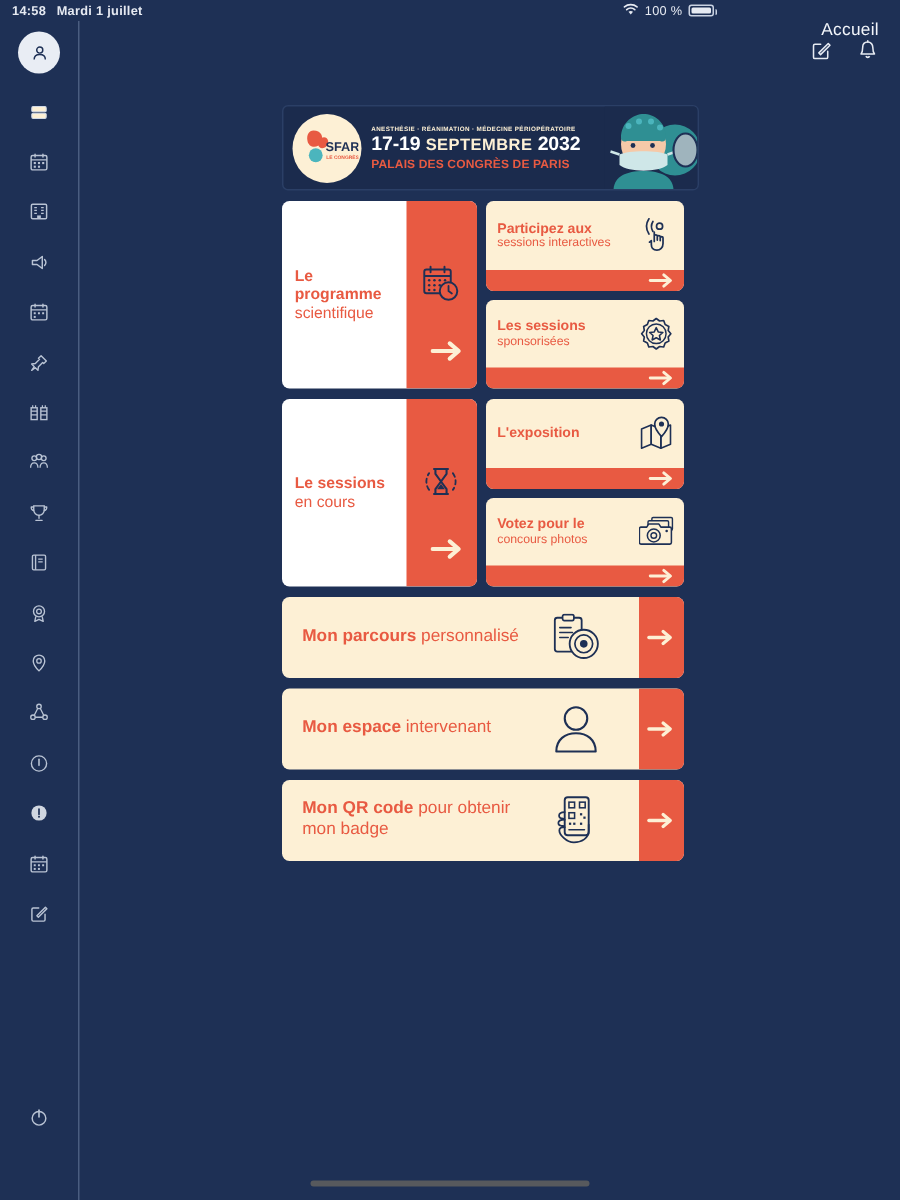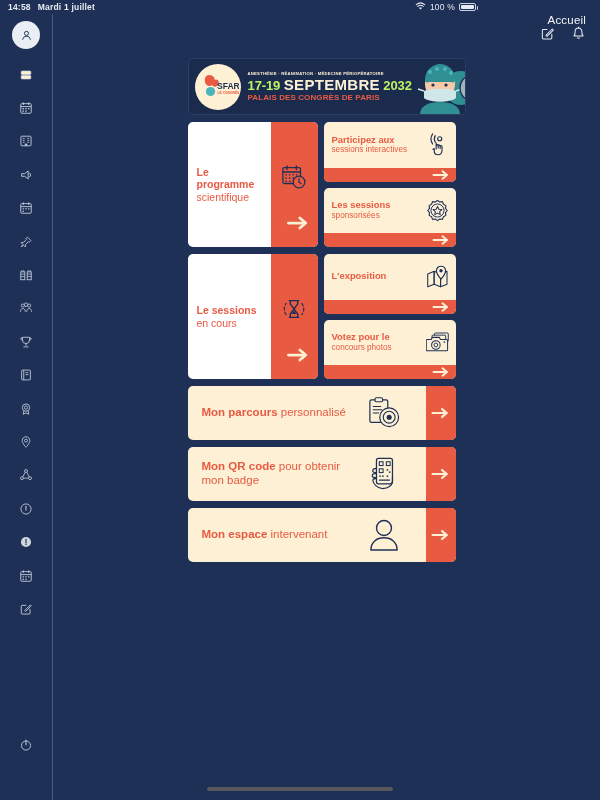--- a/index.html
+++ b/index.html
@@ -63,21 +63,21 @@
     display:flex; align-items:flex-end; padding:0 14px 0 14px;flex-direction:column;
   }
   .topbar .title{ font-size:11.5px; color:#f2f5fa; letter-spacing:.2px; }
   .topbar .tb-actions{ margin-left:auto; display:flex; align-items:center; gap:16px; }
 
   
   .content{
     position:absolute; top:46px; left:53px; width:547px; height:754px;
     overflow:hidden;
   }
-  .inner{ width:278px; margin:3px auto; padding-top:9px; }
+  .inner{ width:278px; margin:15px auto; padding-top:9px; }
 
   
   .banner{
     width:278px; height:57px; border-radius:4px; overflow:hidden;
     background:#1b2b4d; position:relative; display:flex; align-items:center;
     border:1px solid #2b3f66;
   }
   .banner .logo-circle{
     width:46px; height:46px; border-radius:50%; background:#fdf0d5;
     margin-left:6px; flex:0 0 auto; position:relative;
@@ -85,22 +85,22 @@
   }
   .banner-text{ flex:1 1 auto; padding-left:7px; padding-right:2px; }
   .bn-line1{
     font-size:4.2px; font-weight:700; color:#fdf0d5; letter-spacing:.25px;
     white-space:nowrap;
   }
   .bn-line2{
     font-size:13px; font-weight:800; color:#fdf0d5; letter-spacing:-.1px;
     line-height:1.05; white-space:nowrap; margin-top:1px;
   }
-  .bn-line2 .num{ color:#bef264; }
-  .bn-line2 .mo{ font-size:15px; letter-spacing:.3px; }
+  .bn-line2 .num{ color:#ffffff; }
+  .bn-line2 .mo{ font-size:11px; letter-spacing:.3px; }
   .bn-line3{
     font-size:8px; font-weight:800; color:#e85a42; letter-spacing:.1px;
     margin-top:1px; white-space:nowrap;
   }
   .banner-illus{
     width:62px; height:57px; flex:0 0 auto; position:relative; overflow:hidden;
   }
 
   
   .grid-row{ display:flex; gap:6px; margin-top:7px; }
@@ -634,20 +634,38 @@
       <div class="cw-strip">
         <svg width="19" height="14" viewBox="0 0 24 16">
           <path d="M2 8 H19" stroke="#fdf0d5" stroke-width="2.8" stroke-linecap="round"></path>
           <path d="M14 3 L20 8 L14 13" fill="none" stroke="#fdf0d5" stroke-width="2.8" stroke-linecap="round" stroke-linejoin="round"></path>
         </svg>
       </div>
     </div>
 
     <div class="card-wide">
       <div class="cw-body">
+        <div class="cw-title"><span class="b">Mon espace</span><span class="s"> intervenant</span></div>
+        <span class="cw-icon">
+          <svg width="30" height="32" viewBox="0 0 32 34">
+            <circle cx="16" cy="9.5" r="8" fill="none" stroke="#1e3055" stroke-width="1.5"></circle>
+            <path d="M2 33 C2 24.5 8.2 20 16 20 C23.8 20 30 24.5 30 33 Z" fill="none" stroke="#1e3055" stroke-width="1.5" stroke-linejoin="round"></path>
+          </svg>
+        </span>
+      </div>
+      <div class="cw-strip">
+        <svg width="19" height="14" viewBox="0 0 24 16">
+          <path d="M2 8 H19" stroke="#fdf0d5" stroke-width="2.8" stroke-linecap="round"></path>
+          <path d="M14 3 L20 8 L14 13" fill="none" stroke="#fdf0d5" stroke-width="2.8" stroke-linecap="round" stroke-linejoin="round"></path>
+        </svg>
+      </div>
+    </div>
+
+    <div class="card-wide">
+      <div class="cw-body">
         <div class="cw-title"><span class="b">Mon QR code</span><span class="s"> pour obtenir mon badge</span></div>
         <span class="cw-icon">
           <svg width="32" height="34" viewBox="0 0 34 36">
             <rect x="9" y="1.5" width="17" height="27" rx="2.2" fill="#fdf0d5" stroke="#1e3055" stroke-width="1.35"></rect>
             <rect x="12" y="5" width="4" height="4" fill="none" stroke="#1e3055" stroke-width="1.1"></rect>
             <rect x="19.5" y="5" width="4" height="4" fill="none" stroke="#1e3055" stroke-width="1.1"></rect>
             <rect x="12" y="12.5" width="4" height="4" fill="none" stroke="#1e3055" stroke-width="1.1"></rect>
             <rect x="19.8" y="12.8" width="1.6" height="1.6" fill="#1e3055"></rect>
             <rect x="22.2" y="15.2" width="1.6" height="1.6" fill="#1e3055"></rect>
             <rect x="12" y="19.5" width="1.6" height="1.6" fill="#1e3055"></rect>
@@ -659,34 +677,16 @@
         </span>
       </div>
       <div class="cw-strip">
         <svg width="19" height="14" viewBox="0 0 24 16">
           <path d="M2 8 H19" stroke="#fdf0d5" stroke-width="2.8" stroke-linecap="round"></path>
           <path d="M14 3 L20 8 L14 13" fill="none" stroke="#fdf0d5" stroke-width="2.8" stroke-linecap="round" stroke-linejoin="round"></path>
         </svg>
       </div>
     </div>
 
-    <div class="card-wide">
-      <div class="cw-body">
-        <div class="cw-title"><span class="b">Mon espace</span><span class="s"> intervenant</span></div>
-        <span class="cw-icon">
-          <svg width="30" height="32" viewBox="0 0 32 34">
-            <circle cx="16" cy="9.5" r="8" fill="none" stroke="#1e3055" stroke-width="1.5"></circle>
-            <path d="M2 33 C2 24.5 8.2 20 16 20 C23.8 20 30 24.5 30 33 Z" fill="none" stroke="#1e3055" stroke-width="1.5" stroke-linejoin="round"></path>
-          </svg>
-        </span>
-      </div>
-      <div class="cw-strip">
-        <svg width="19" height="14" viewBox="0 0 24 16">
-          <path d="M2 8 H19" stroke="#fdf0d5" stroke-width="2.8" stroke-linecap="round"></path>
-          <path d="M14 3 L20 8 L14 13" fill="none" stroke="#fdf0d5" stroke-width="2.8" stroke-linecap="round" stroke-linejoin="round"></path>
-        </svg>
-      </div>
-    </div>
-
   </div>
 </div>
 
 <div class="home-ind"></div>
 
 </body></html>

